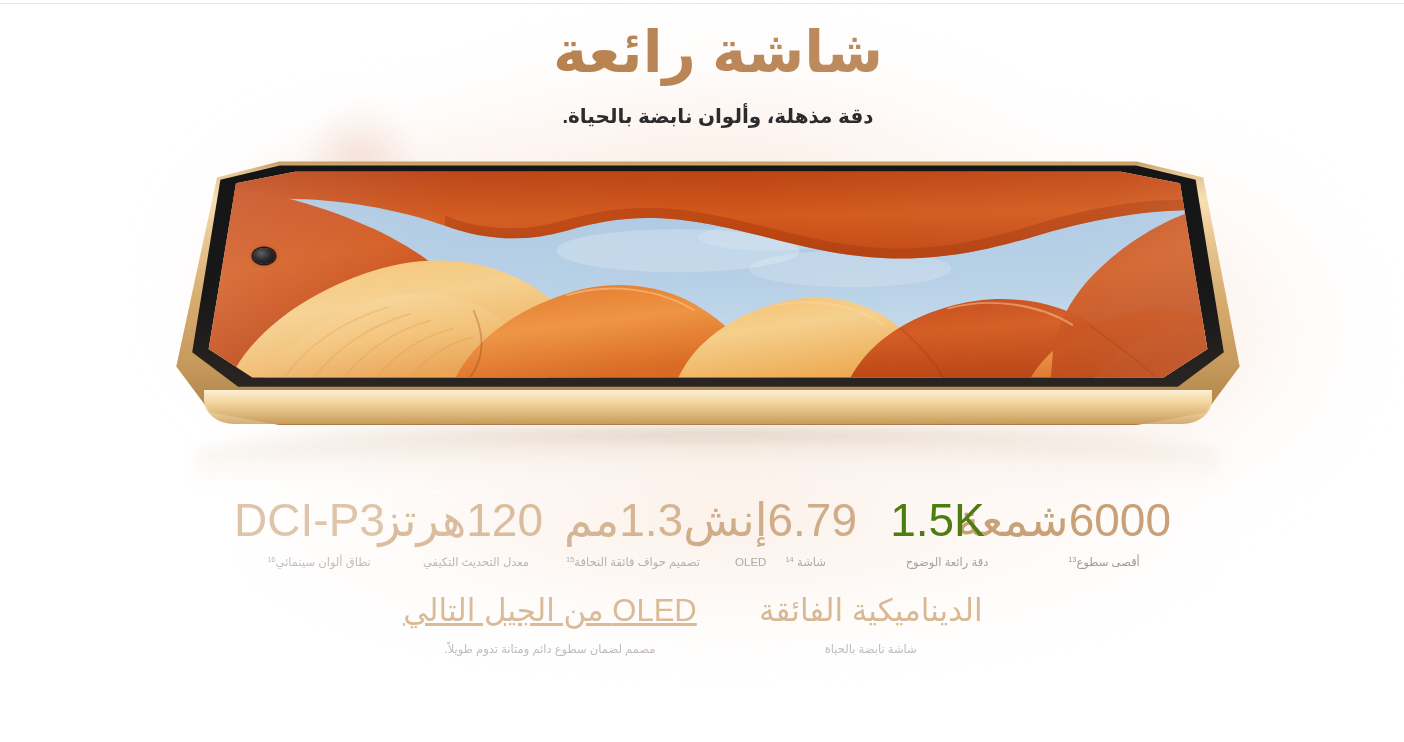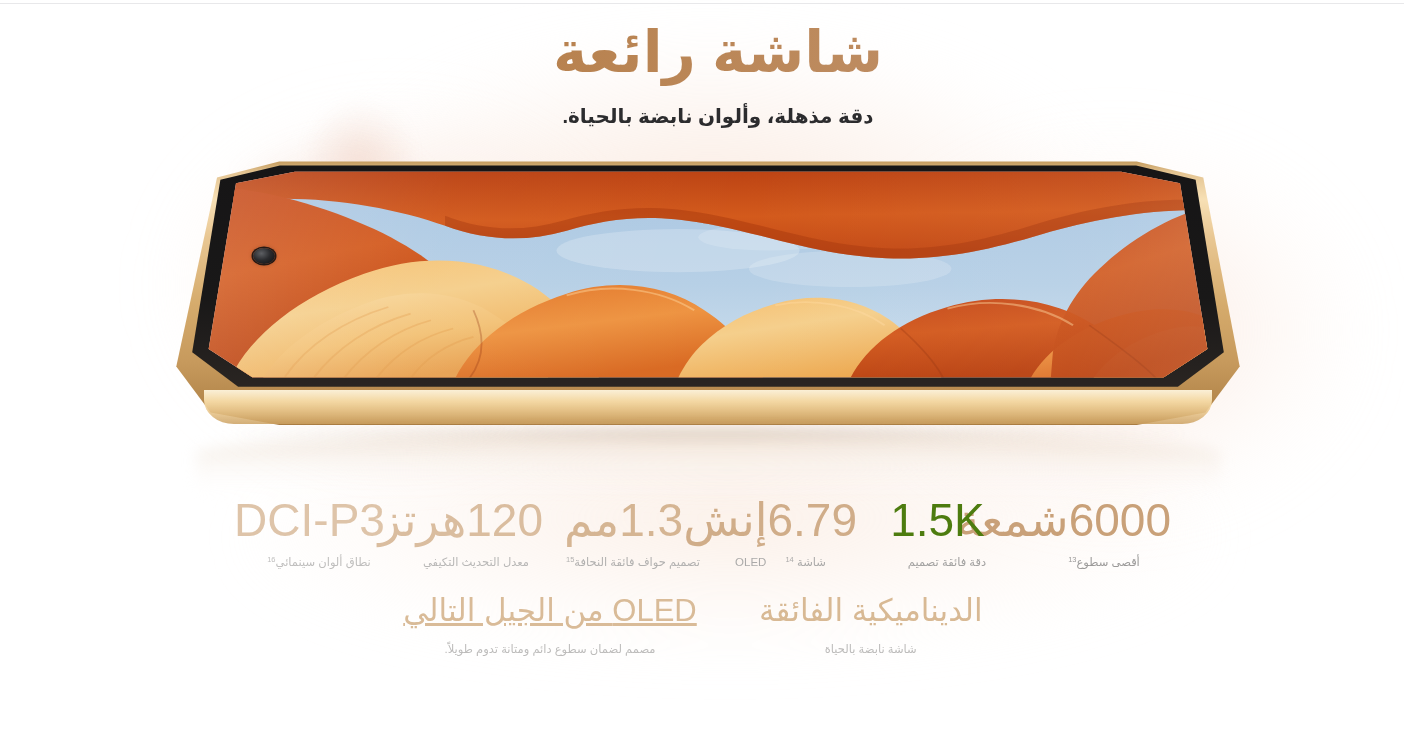--- a/index.html
+++ b/index.html
@@ -494,21 +494,21 @@
 
   <div class="spec-row">
 
     <div class="spec-item t1">
       <div class="spec-value">6000شمعة</div>
       <div class="spec-label"><span>أقصى سطوع</span><sup>13</sup></div>
     </div>
 
     <div class="spec-item t2">
       <div class="spec-value">1.5K</div>
-      <div class="spec-label"><span>دقة فائقة تصميم</span><sup></sup></div>
+      <div class="spec-label"><span>دقة رائعة الوضوح</span><sup></sup></div>
     </div>
 
     <div class="spec-item t3">
       <div class="spec-value">6.79إنش</div>
       <div class="spec-label"><span>شاشة OLED</span><sup>14</sup></div>
     </div>
 
     <div class="spec-item t4">
       <div class="spec-value">1.3مم</div>
       <div class="spec-label"><span>تصميم حواف فائقة النحافة</span><sup>15</sup></div>

